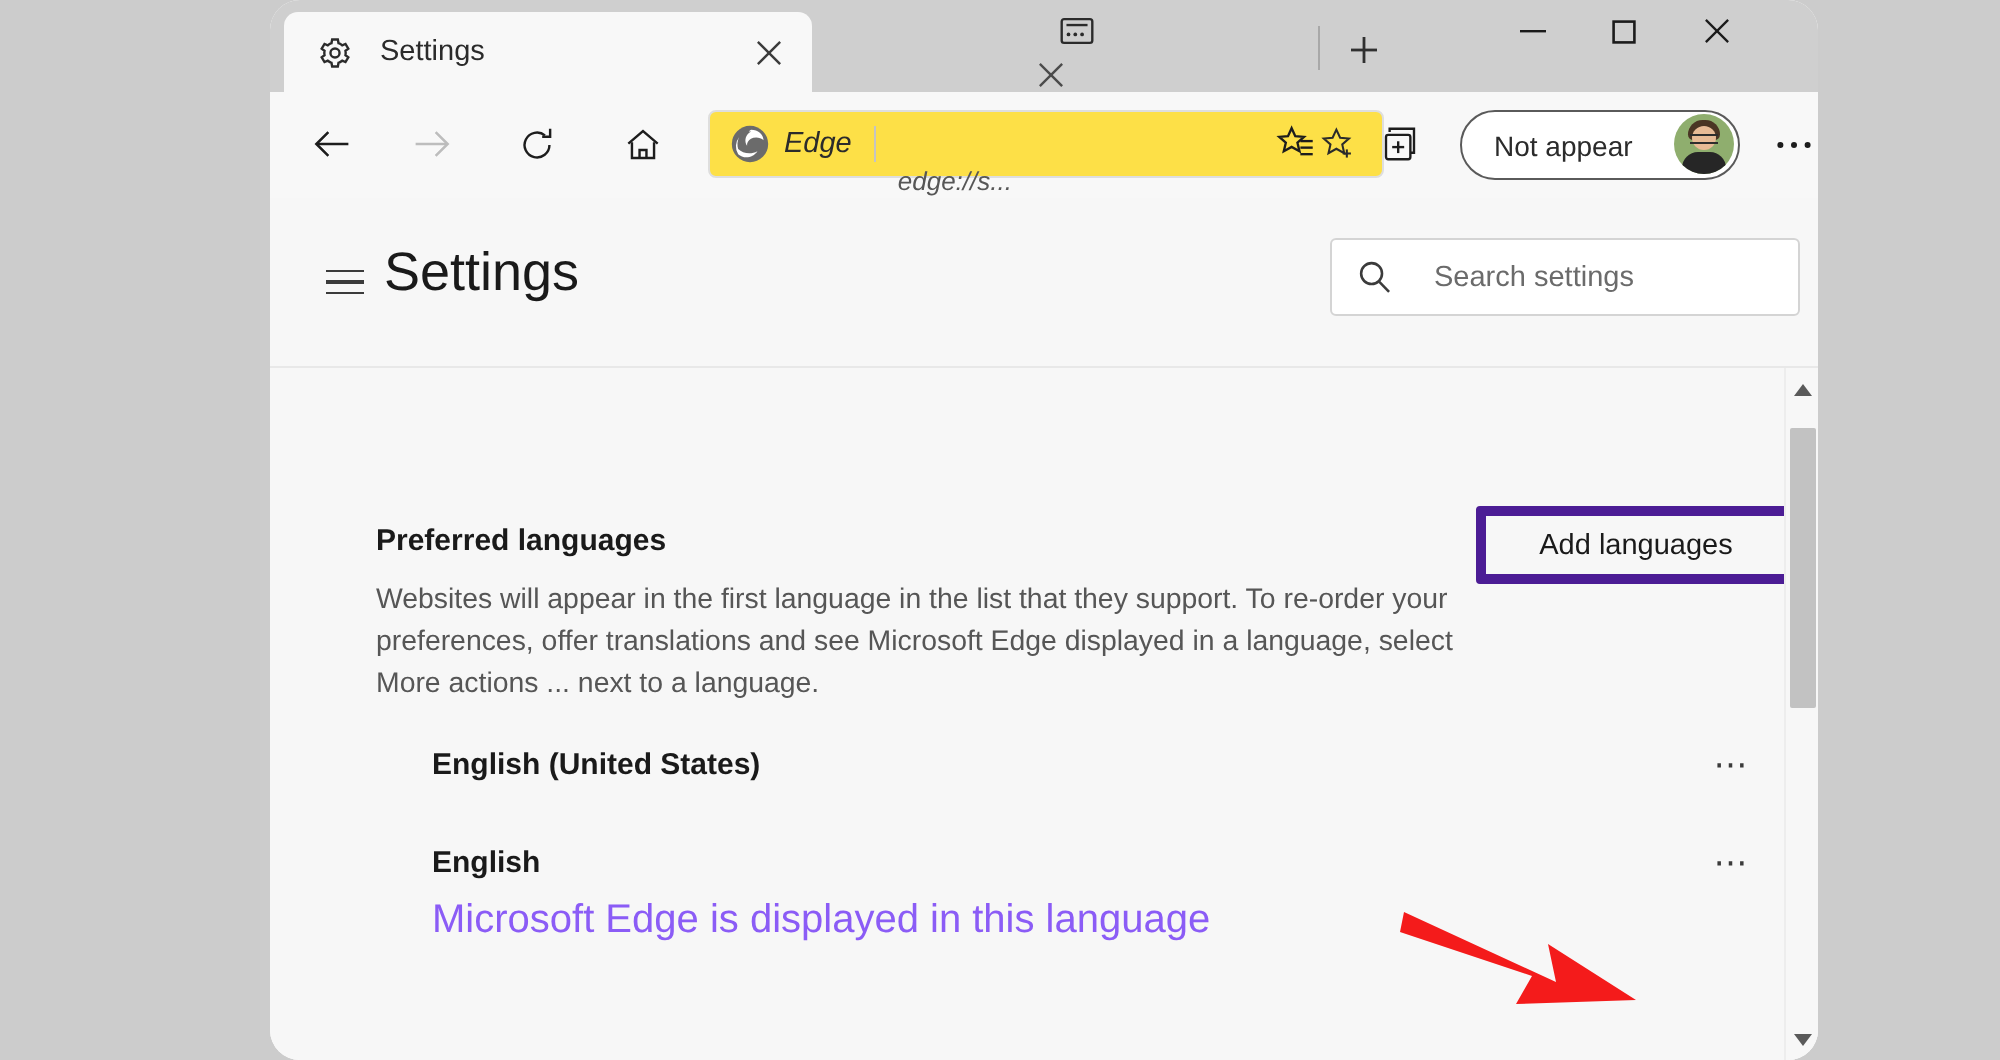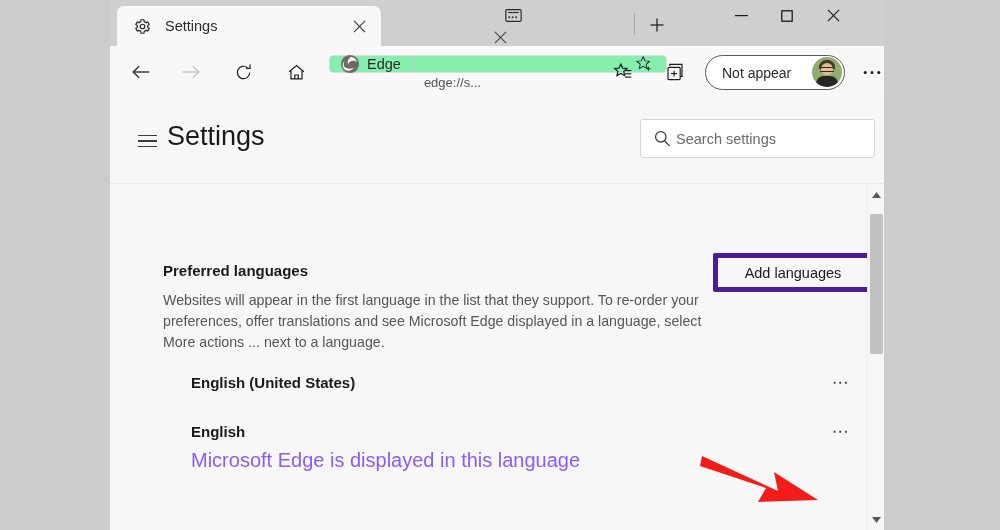--- a/index.html
+++ b/index.html
@@ -11,26 +11,27 @@
     height: 530px;
     overflow: hidden;
     background: #cccccc;
     font-family: "Liberation Sans", sans-serif;
     -webkit-font-smoothing: antialiased;
   }
 
   
   #browser-window {
     position: absolute;
-    left: 110px;
+    left: 135px;
     top: 0;
     width: 774px;
     height: 530px;
     background: #ffffff;
     overflow: hidden;
+    border-radius: 15px;
   }
 
   
   #tabstrip {
     position: absolute;
     left: 0; top: 0;
     width: 774px; height: 46px;
     background: #cfcfcf;
   }
   .tab {
@@ -117,27 +118,28 @@
     border-radius: 4px;
   }
   #nav-back { left: 13px; color: #1d1d1d; }
   #nav-forward { left: 63px; color: #bdbdbd; }
   #nav-refresh { left: 115px; color: #1d1d1d; }
   #nav-home { left: 168px; color: #1d1d1d; }
 
   #omnibox {
     position: absolute;
     left: 219px; top: 9px;
-    width: 338px; height: 18px;
-    background: #86efac;
+    width: 338px; height: 34px;
+    background: #fde047;
     border: 1px solid #dedede;
     border-radius: 4px;
     display: flex;
     align-items: center;
     box-sizing: border-box;
+    font-style: italic;
   }
   #edge-badge-icon {
     margin-left: 10px;
     width: 20px; height: 20px;
     flex: 0 0 auto;
   }
   #edge-badge-label {
     margin-left: 7px;
     font-size: 14.5px;
     color: #2b2b2b;
@@ -271,21 +273,21 @@
   }
   #search-icon {
     margin-left: 12px;
     width: 20px; height: 20px;
     flex: 0 0 auto;
     color: #3b3b3b;
   }
   #search-input {
     border: none;
     outline: none;
-    margin-left: 3px;
+    margin-left: 19px;
     font-size: 14.5px;
     font-family: "Liberation Sans", sans-serif;
     color: #1a1a1a;
     background: transparent;
     width: 170px;
     padding: 0;
   }
   #search-input::placeholder { color: #6b6b6b; opacity: 1; }
 
   

